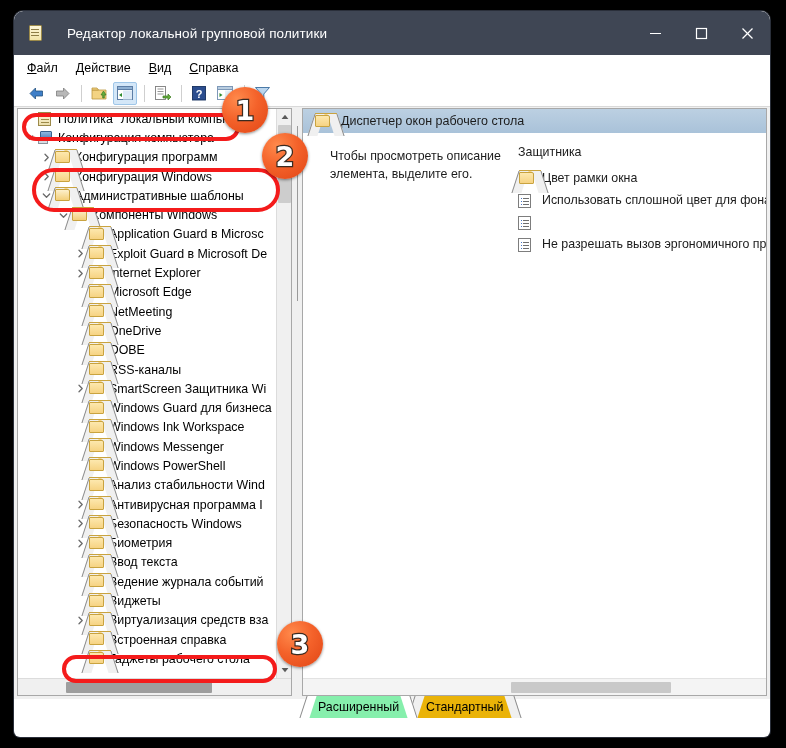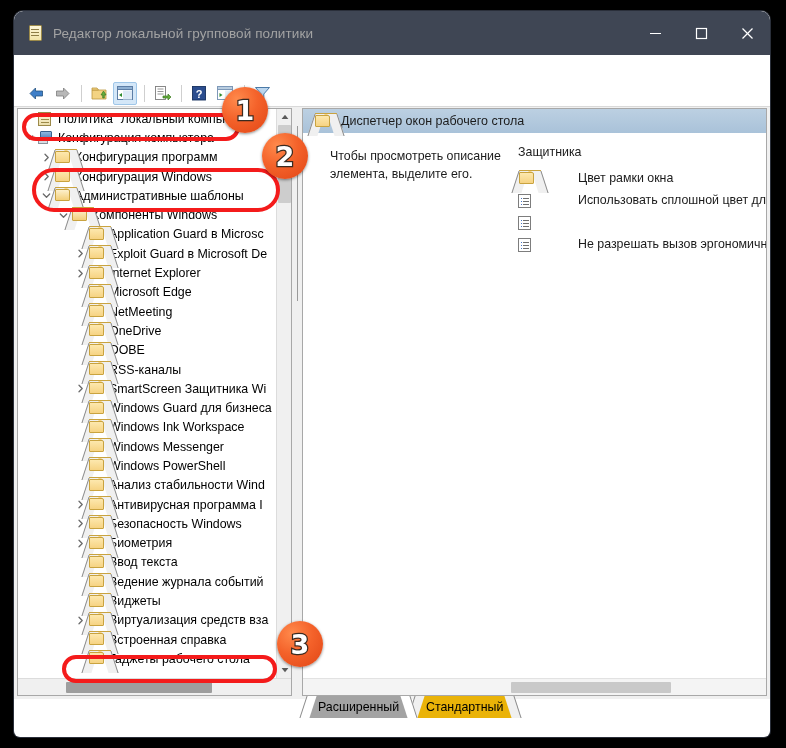--- a/index.html
+++ b/index.html
@@ -38,22 +38,22 @@
     position: absolute; left: 2px; top: 1px;
     width: 13px; height: 16px;
     background: linear-gradient(180deg,#fdf6d9 0%,#f2e4a8 100%);
     border: 1px solid #9c8a4a;
     border-radius: 1px;
   }
   #app-icon .line {
     position: absolute; left: 4px; width: 8px; height: 1px; background: #8d7c45;
   }
   #title-text {
-    margin-left: 8px;
-    color: #a3a3a3;
+    margin-left: 22px;
+    color: #ffffff;
     font-size: 13.5px;
     letter-spacing: 0.1px;
     white-space: nowrap;
     flex: 1 1 auto;
   }
   .wbtn {
     width: 46px; height: 44px;
     display: flex; align-items: center; justify-content: center;
     flex: 0 0 auto;
   }
@@ -230,21 +230,21 @@
     position: absolute; left: 27px; top: 14px; width: 195px;
     font-size: 12.4px; color: #1b1b1b; line-height: 18px;
   }
   #rp-list { position: absolute; left: 215px; top: 12px; right: 0; }
   #rp-col-head {
     font-size: 12.4px; color: #1b1b1b;
     height: 22px; white-space: nowrap;
   }
   .lrow {
     height: 22px; display: flex; align-items: center;
-    font-size: 12.4px; color: #1b1b1b; white-space: nowrap; gap: 36px;
+    font-size: 12.4px; color: #1b1b1b; white-space: nowrap;
   }
   .listicon {
     width: 17px; height: 15px; flex: 0 0 auto; position: relative; margin-right: 7px;
   }
   .docicon {
     position: absolute; left: 0; top: 1px; width: 13px; height: 14px;
     background: #ffffff; border: 1px solid #7d7d7d;
   }
   .docicon b {
     position: absolute; left: 2px; width: 8px; height: 1px; background: #6f6f6f;
@@ -275,21 +275,21 @@
     padding: 0 10px;
     background: #eab308;
     white-space: nowrap;
   }
   .tab::before, .tab::after {
     content: ""; position: absolute; top: 0; width: 9px; height: 22px;
     background: #f0f0f0;
   }
   .tab::before { left: -5px; transform: skewX(-18deg); border-left: 1px solid #8a8a8a; }
   .tab::after  { right: -5px; transform: skewX(18deg); border-right: 1px solid #8a8a8a; }
-  .tab.sel { background: #a3a3a3; z-index: 3; }
+  .tab.sel { background: #86efac; z-index: 3; }
   .tab.sel::before, .tab.sel::after { background: #ffffff; }
 
   
   #statusbar {
     position: absolute; left: 0; bottom: 0;
     width: 100%; height: 26px;
     background: #f0f0f0;
     border-top: 1px solid #cfcfcf;
     display: flex; align-items: center;
   }
@@ -352,20 +352,26 @@
         </svg>
     </div>
     <div class="wbtn">
       <svg width="13" height="13" viewBox="0 0 13 13">
           <line x1="1.5" y1="1.5" x2="11.5" y2="11.5" stroke="#ffffff" stroke-width="1.3"></line>
           <line x1="11.5" y1="1.5" x2="1.5" y2="11.5" stroke="#ffffff" stroke-width="1.3"></line>
         </svg>
     </div>
   </div>
 
+  <div id="menubar">
+      <div class="menu-item"><span class="acc">Ф</span><span>айл</span></div>
+      <div class="menu-item"><span class="acc">Д</span><span>ействие</span></div>
+      <div class="menu-item"><span class="acc">В</span><span>ид</span></div>
+      <div class="menu-item"><span class="acc">С</span><span>правка</span></div>
+    </div>
 
   <div id="toolbar">
     <div class="tbtn">
       <svg width="17" height="15" viewBox="0 0 17 15">
           <path d="M7.5 2 L2 7.5 L7.5 13 L7.5 10 L14.5 10 L14.5 5 L7.5 5 Z" fill="#3f7fc8" stroke="#24537f" stroke-width="0.8"></path>
         </svg>
     </div>
     <div class="tbtn">
       <svg width="17" height="15" viewBox="0 0 17 15">
           <path d="M9.5 2 L15 7.5 L9.5 13 L9.5 10 L2.5 10 L2.5 5 L9.5 5 Z" fill="#b8b8b8" stroke="#7d7d7d" stroke-width="0.8"></path>

